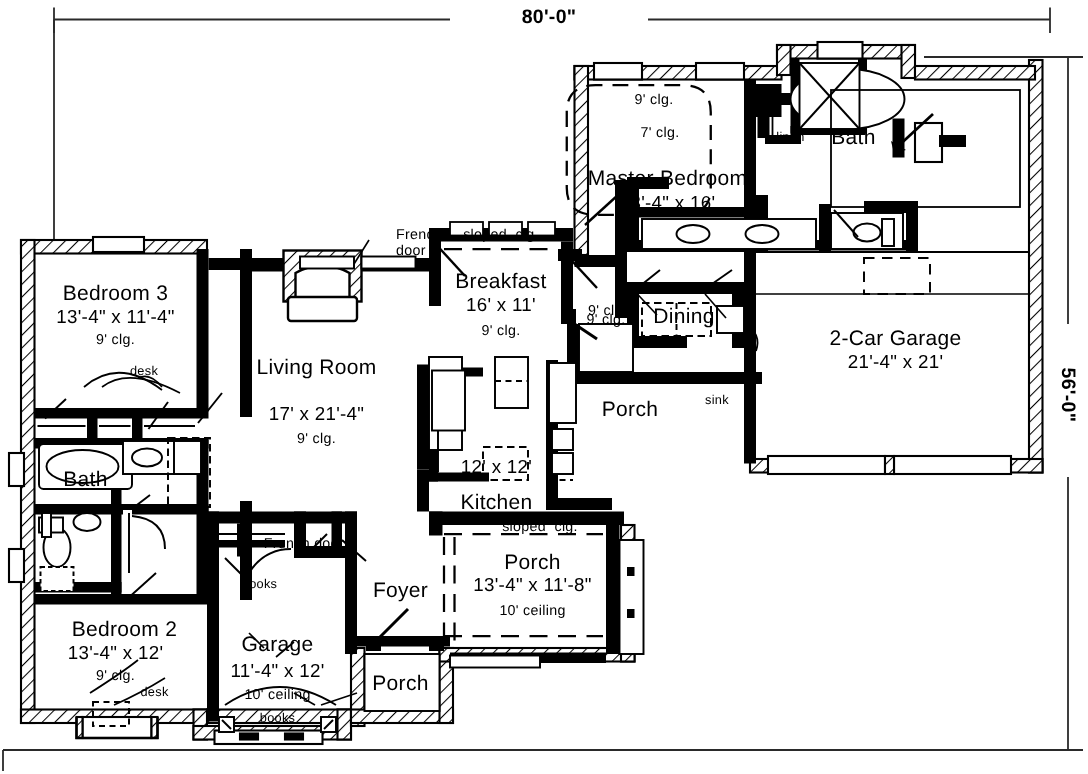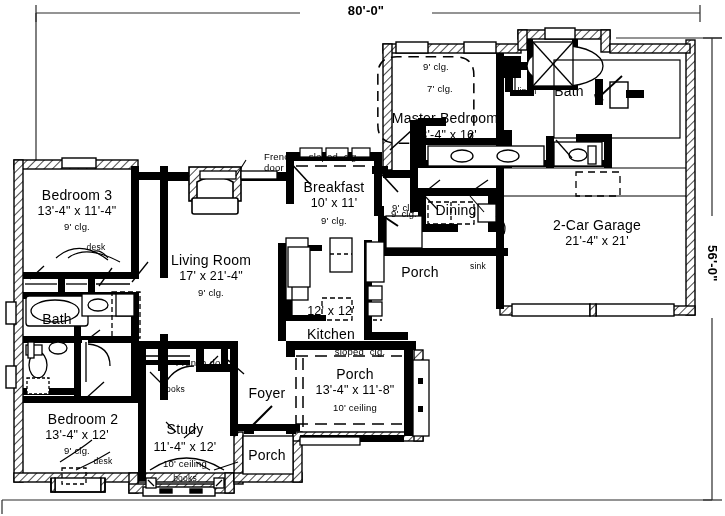--- a/index.html
+++ b/index.html
@@ -421,44 +421,44 @@
   <div class="lbl room-clg" style="left:77px; top:222px;">9' clg.</div>
   <div class="lbl note-sm" style="left:96px; top:243px;">desk</div>
 
   <div class="lbl room-name" style="left:57px; top:312px;">Bath</div>
 
   <div class="lbl room-name" style="left:77px; top:412px;padding-left:12px;">Bedroom 2</div>
   <div class="lbl room-dim" style="left:77px; top:428px;">13'-4" x 12'</div>
   <div class="lbl room-clg" style="left:77px; top:446px;">9' clg.</div>
   <div class="lbl note-sm" style="left:103px; top:457px;">desk</div>
 
-  <div class="lbl room-name" style="left:211px; top:253px;">Living Room</div>
+  <div class="lbl room-name" style="left:211px; top:237px;">Living Room</div>
   <div class="lbl room-dim" style="left:211px; top:269px;">17' x 21'-4"</div>
   <div class="lbl room-clg" style="left:211px; top:288px;">9' clg.</div>
 
   <div class="lbl note" style="left:264px; top:152px; text-align:left; transform:none;">French
 door</div>
 
   <div class="lbl note" style="left:334px; top:152px;">sloped  clg.</div>
   <div class="lbl room-name" style="left:334px; top:180px;">Breakfast</div>
-  <div class="lbl room-dim" style="left:334px; top:196px;">10' x 11'</div>
+  <div class="lbl room-dim" style="left:334px; top:196px;">16' x 11'</div>
   <div class="lbl room-clg" style="left:334px; top:216px;">9' clg.</div>
   <div class="lbl room-clg" style="left:405px; top:203px;">9' clg.</div>
 
   <div class="lbl room-name" style="left:331px; top:287px;margin-top:40px;">Kitchen</div>
   <div class="lbl room-dim" style="left:331px; top:304px;">12' x 12'</div>
 
   <div class="lbl note" style="left:360px; top:347px;">sloped  clg.</div>
   <div class="lbl room-name" style="left:355px; top:367px;">Porch</div>
   <div class="lbl room-dim" style="left:355px; top:383px;">13'-4" x 11'-8"</div>
   <div class="lbl room-clg" style="left:355px; top:403px;">10' ceiling</div>
 
   <div class="lbl note" style="left:205px; top:358px;">French doors</div>
   <div class="lbl note-sm" style="left:173px; top:385px;">books</div>
-  <div class="lbl room-name" style="left:185px; top:422px;">Study</div>
+  <div class="lbl room-name" style="left:185px; top:422px;">Garage</div>
   <div class="lbl room-dim" style="left:185px; top:440px;">11'-4" x 12'</div>
   <div class="lbl room-clg" style="left:185px; top:459px;">10' ceiling</div>
   <div class="lbl note-sm" style="left:185px; top:474px;">books</div>
 
   <div class="lbl room-name" style="left:267px; top:386px;">Foyer</div>
 
   <div class="lbl room-name" style="left:267px; top:448px;">Porch</div>
 
   <div class="lbl room-clg" style="left:436px; top:62px;">9' clg.</div>
   <div class="lbl room-clg" style="left:440px; top:84px;">7' clg.</div>

